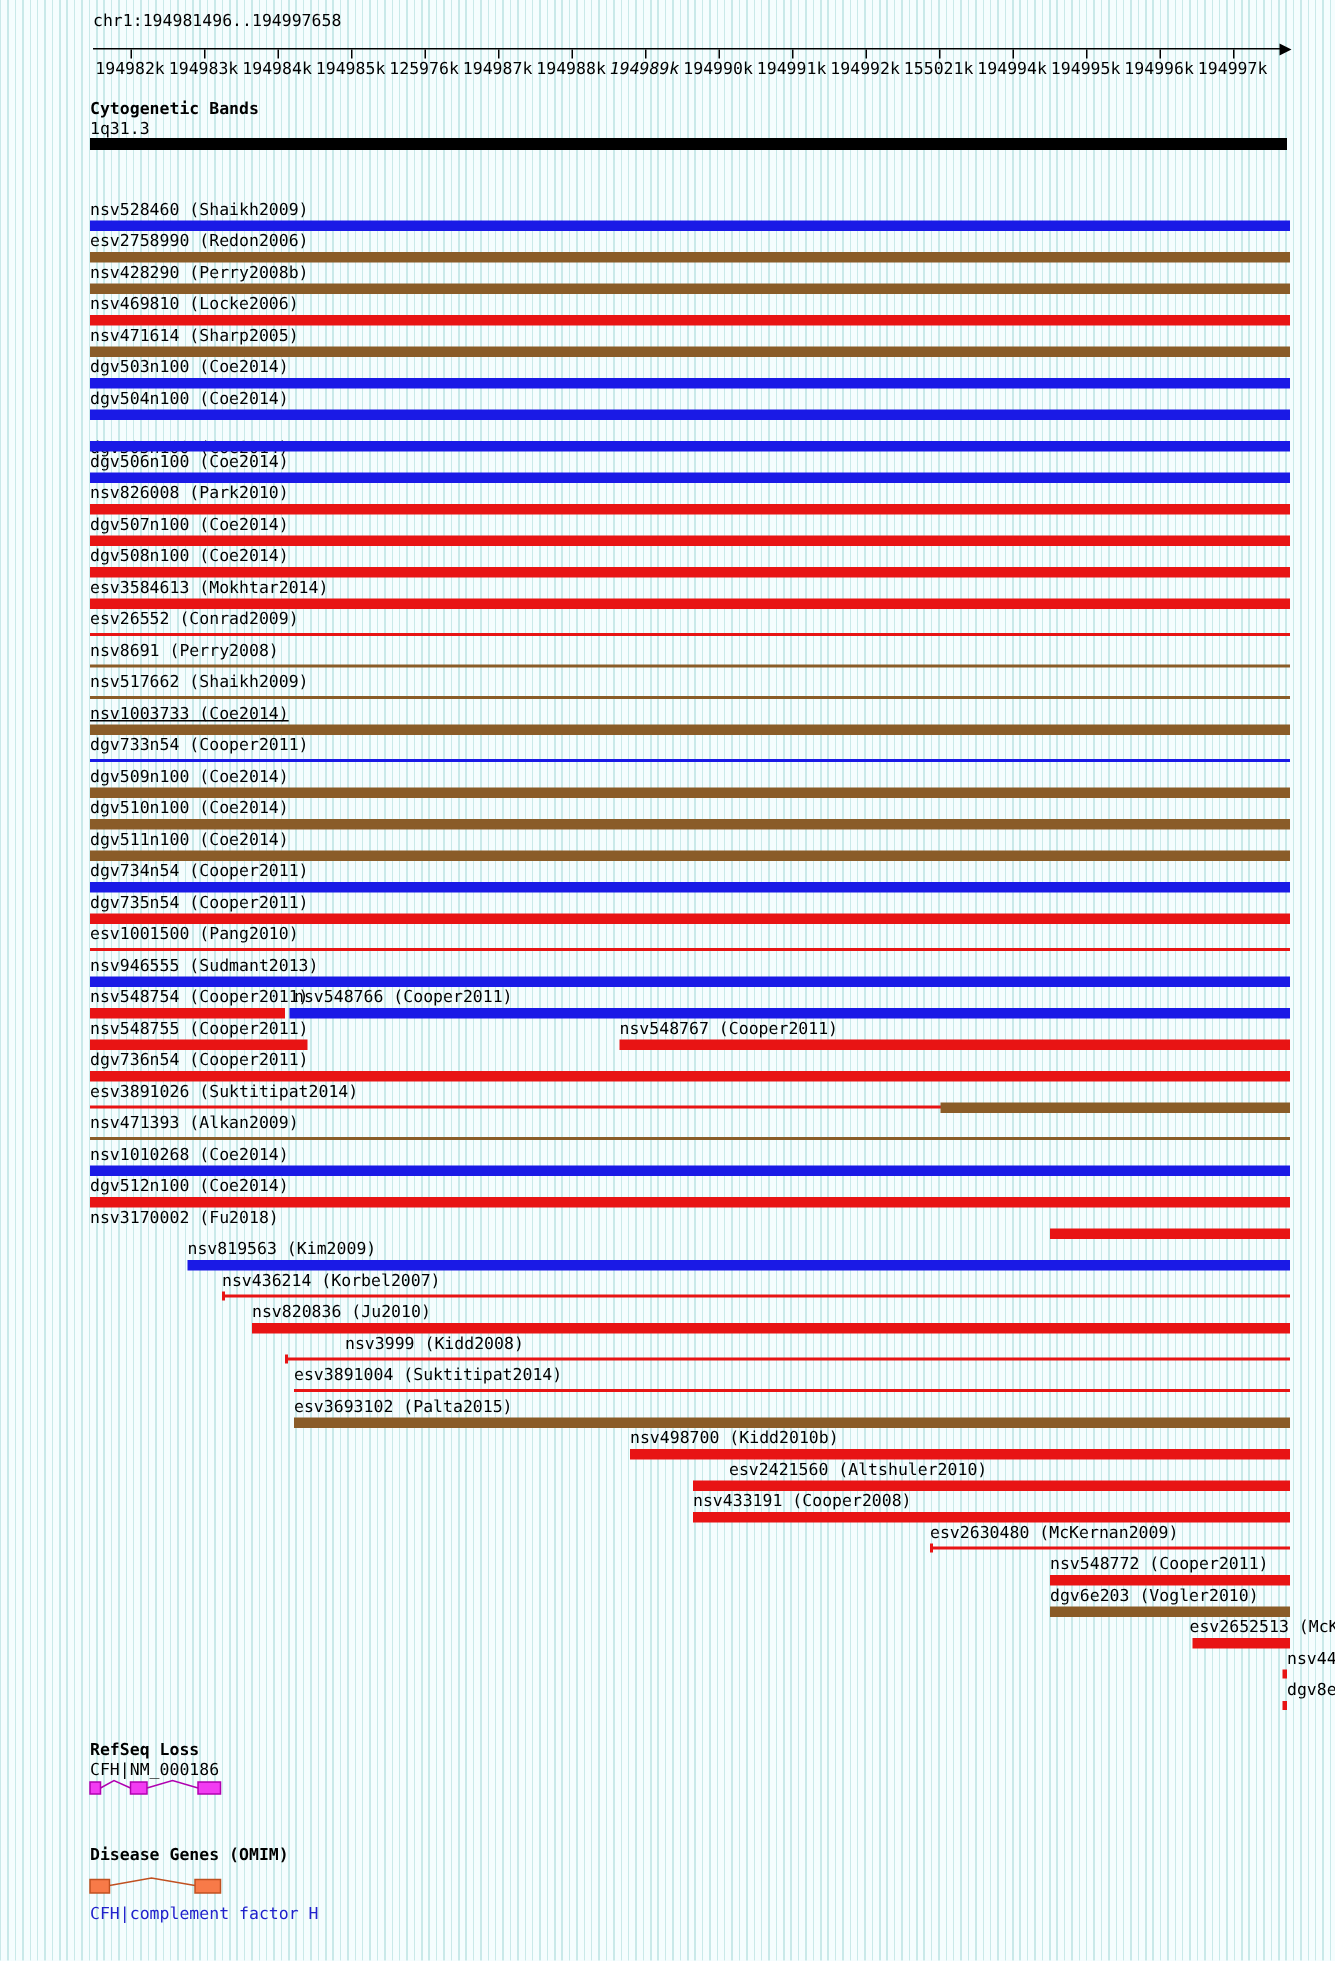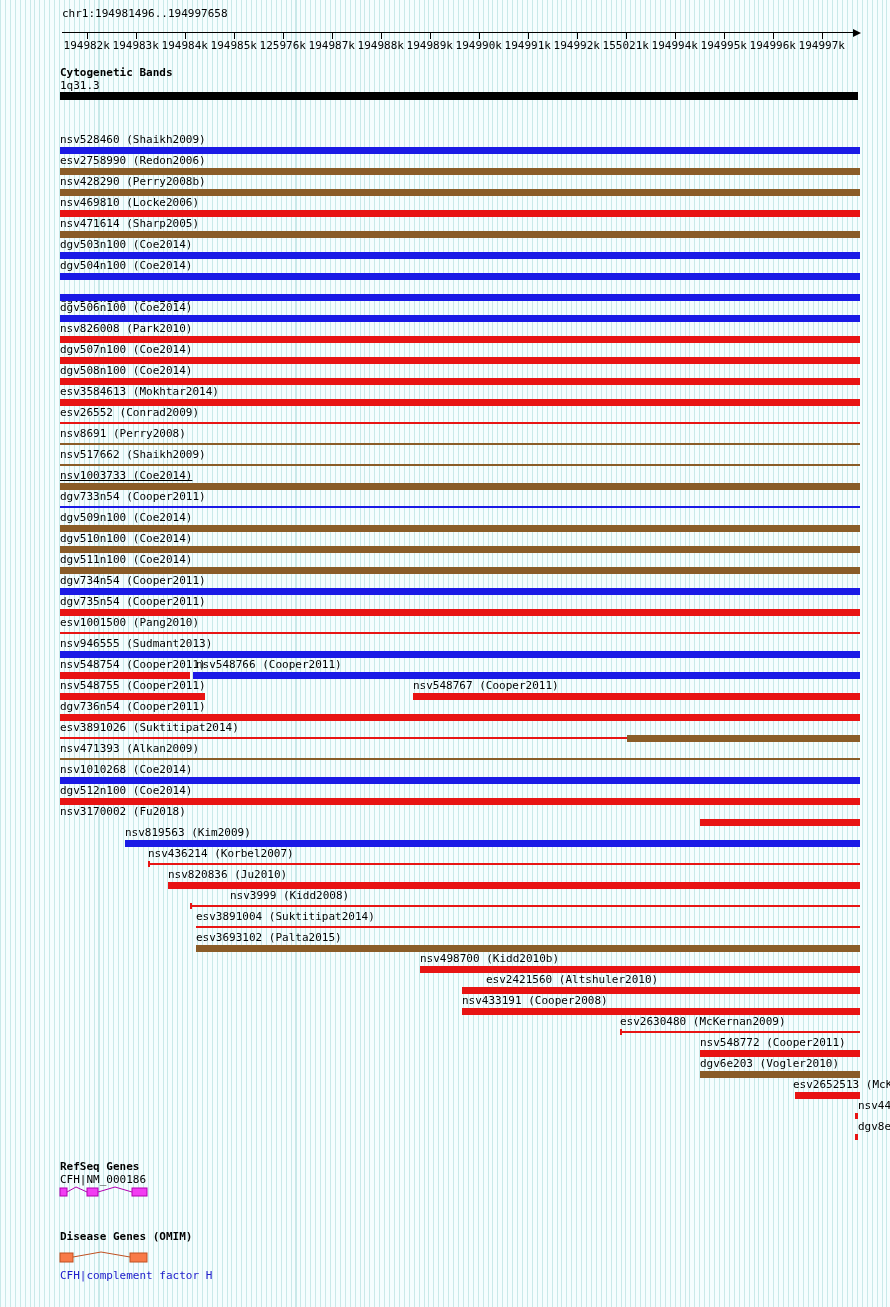--- a/index.html
+++ b/index.html
@@ -41,21 +41,21 @@
       <div class="ruler-tick-label" style="left: 184.706px;">194984k</div>
       <div class="ruler-tick" style="left: 233.709px;"></div>
       <div class="ruler-tick-label" style="left: 233.709px;">194985k</div>
       <div class="ruler-tick" style="left: 282.713px;"></div>
       <div class="ruler-tick-label" style="left: 282.713px;">125976k</div>
       <div class="ruler-tick" style="left: 331.717px;"></div>
       <div class="ruler-tick-label" style="left: 331.717px;">194987k</div>
       <div class="ruler-tick" style="left: 380.721px;"></div>
       <div class="ruler-tick-label" style="left: 380.721px;">194988k</div>
       <div class="ruler-tick" style="left: 429.725px;"></div>
-      <div class="ruler-tick-label" style="left: 429.725px;">194989k</div>
+      <div class="ruler-tick-label" style="left: 429.725px; font-style: italic;">194989k</div>
       <div class="ruler-tick" style="left: 478.729px;"></div>
       <div class="ruler-tick-label" style="left: 478.729px;">194990k</div>
       <div class="ruler-tick" style="left: 527.732px;"></div>
       <div class="ruler-tick-label" style="left: 527.732px;">194991k</div>
       <div class="ruler-tick" style="left: 576.736px;"></div>
       <div class="ruler-tick-label" style="left: 576.736px;">194992k</div>
       <div class="ruler-tick" style="left: 625.74px;"></div>
       <div class="ruler-tick-label" style="left: 625.74px;">155021k</div>
       <div class="ruler-tick" style="left: 674.744px;"></div>
       <div class="ruler-tick-label" style="left: 674.744px;">194994k</div>
@@ -171,21 +171,21 @@
       <div class="vlabel" style="left: 700px; top: 1058px;">dgv6e203 (Vogler2010)</div>
       <div class="vbar" style="left: 700px; top: 1071px; width: 160px; height: 7px; background: rgb(138, 92, 40);"></div>
       <div class="vlabel" style="left: 793px; top: 1079px;">esv2652513 (McKe</div>
       <div class="vbar" style="left: 795px; top: 1092px; width: 65px; height: 7px; background: rgb(232, 20, 20);"></div>
       <div class="vlabel" style="left: 858px; top: 1100px;">nsv44</div>
       <div class="vbar" style="left: 855px; top: 1113px; width: 3px; height: 6px; background: rgb(232, 20, 20);"></div>
       <div class="vlabel" style="left: 858px; top: 1121px;">dgv8e</div>
       <div class="vbar" style="left: 855px; top: 1134px; width: 3px; height: 6px; background: rgb(232, 20, 20);"></div>
     </div>
 
-  <div class="txt bold" style="left:60px;top:1161px;">RefSeq Genes</div>
+  <div class="txt bold" style="left:60px;top:1161px;">RefSeq Loss</div>
   <div class="txt" style="left:60px;top:1174px;">CFH|NM_000186</div>
   <svg class="gene-svg" style="left:59px;top:1185px;" width="92" height="14">
     <g id="refseq-glyph">
       <polyline points="8,7 17,2 28,7" fill="none" stroke-width="1" stroke="#b000b0"></polyline>
       <polyline points="39,7 56,2 73,7" fill="none" stroke-width="1" stroke="#b000b0"></polyline>
       <rect x="1" y="3" width="7" height="8" stroke="#b000b0" fill="#f23cf2"></rect>
       <rect x="28" y="3" width="11" height="8" stroke="#b000b0" fill="#f23cf2"></rect>
       <rect x="73" y="3" width="15" height="8" stroke="#b000b0" fill="#f23cf2"></rect>
     </g>
   </svg>

